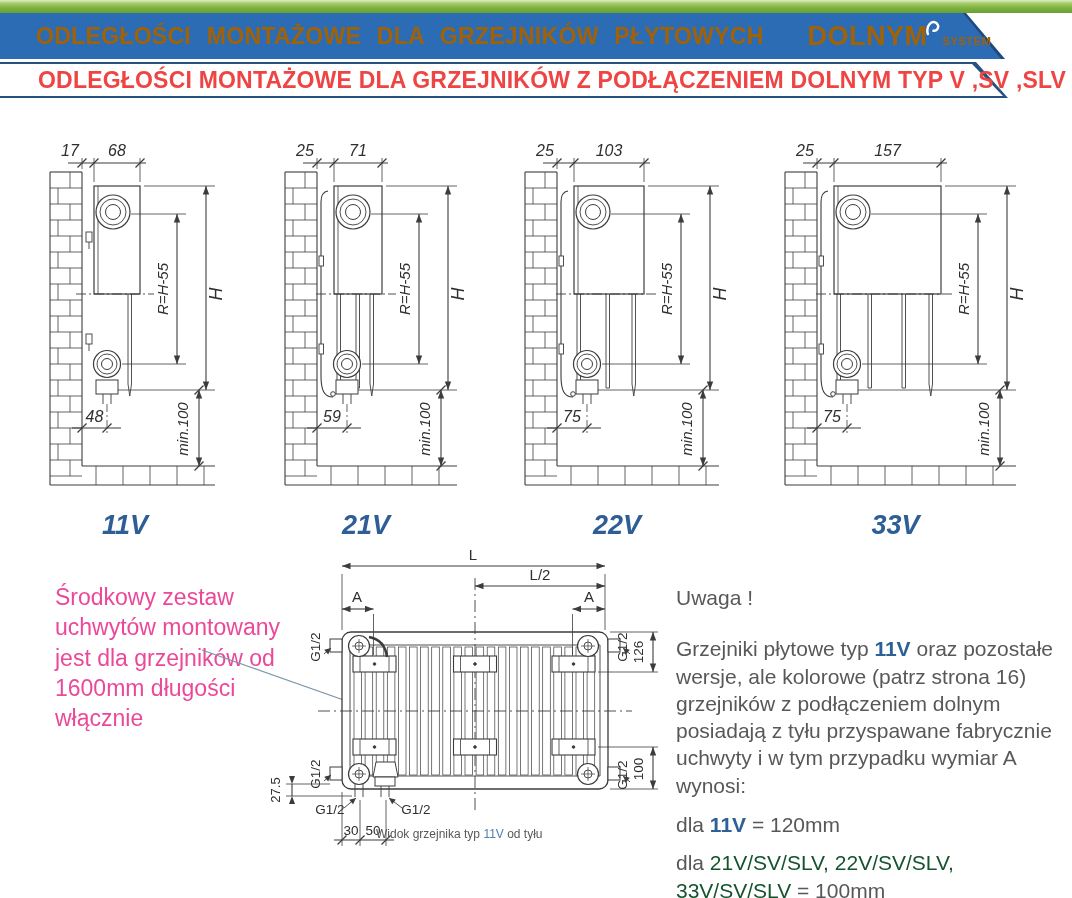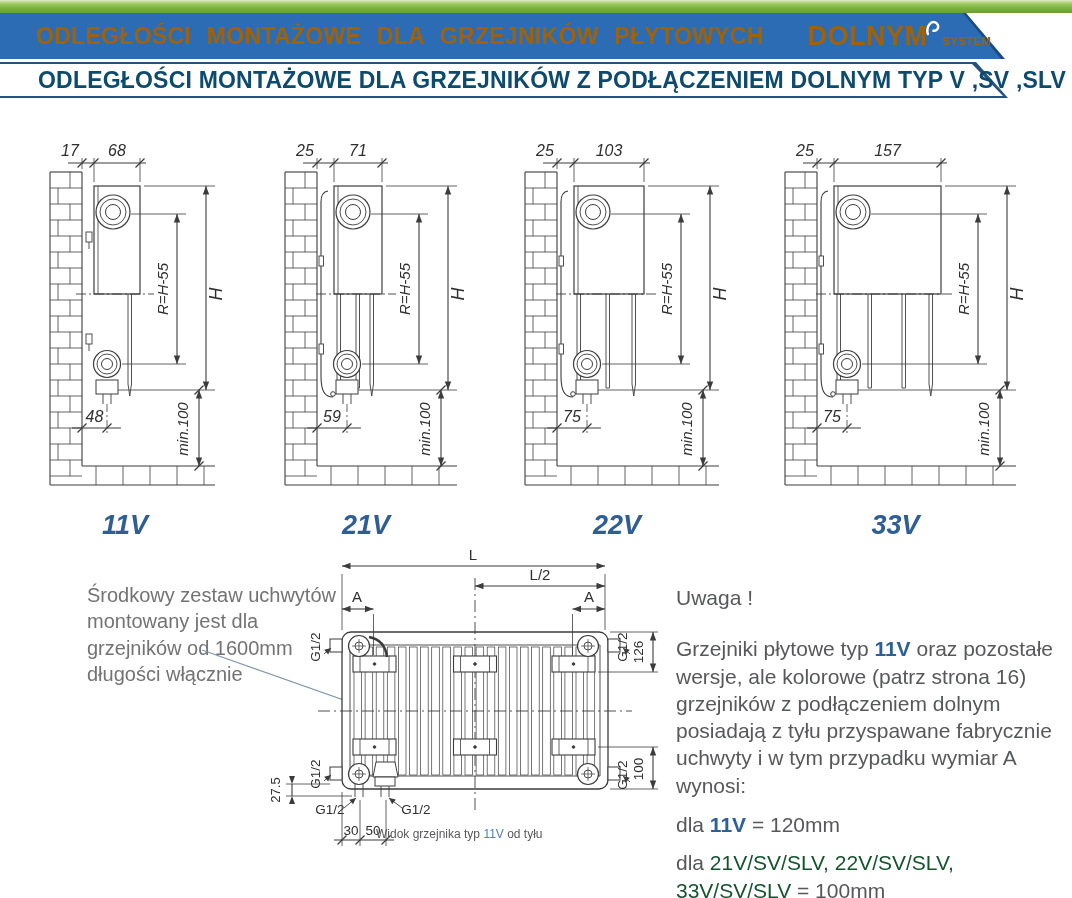--- a/index.html
+++ b/index.html
@@ -17,27 +17,27 @@
     letter-spacing:.3px;word-spacing:9px;white-space:nowrap;gap:28px;}
   .brand{position:relative;margin-left:16px;font-size:27px;letter-spacing:.5px;word-spacing:0;}
   .brand-sub{font-size:11px;letter-spacing:.6px;}
   .swoosh{position:relative;top:-9px;left:-3px;width:15px;height:17px;}
   .subbanner{position:relative;height:36px;width:100%;margin-top:3px;}
   .subbanner .edge{position:absolute;inset:0;background:#26527f;
     clip-path:polygon(0 0,976px 0,1008px 100%,0 100%);}
   .subbanner .fill{position:absolute;left:0;right:0;top:2px;bottom:2px;background:#fff;
     clip-path:polygon(0 0,972px 0,1003px 100%,0 100%);}
   .subbanner .text{position:absolute;left:38px;top:50%;transform:translateY(-50%);
-    color:#0c4a6e;font-size:23px;font-weight:600;white-space:nowrap;letter-spacing:.2px;}
+    color:#ef4444;font-size:23px;font-weight:600;white-space:nowrap;letter-spacing:.2px;}
   .diagram-row{display:flex;margin-left:30px;margin-top:38px;font-style:italic;}
   .diag-cell{flex:none;}
   svg text{font-family:"Liberation Sans",sans-serif;}
   .bottom-section{position:relative;height:358px;width:100%;}
-  .note-left{position:absolute;left:55px;top:38px;width:250px;color:#737373;
-    font-size:20px;line-height:1.32;margin-left:32px;}
+  .note-left{position:absolute;left:55px;top:38px;width:250px;color:#ec4899;
+    font-size:23px;line-height:1.32;}
   .rear-wrap{position:absolute;left:200px;top:0;}
   .caption{position:absolute;left:376px;top:283px;color:#57585a;font-size:12px;}
   .caption .blue{color:#4e7fae;}
   .note-right{position:absolute;left:676px;top:40px;width:398px;color:#57585a;
     font-size:21px;line-height:1.3;}
   .note-right .title{margin-bottom:24px;}
   .note-right p{margin:0 0 12px 0;}
   .nb{color:#2d6096;font-weight:bold;}
   .sb{color:#14532d;font-weight:normal;}
   .dla-line{margin-bottom:11px;}

